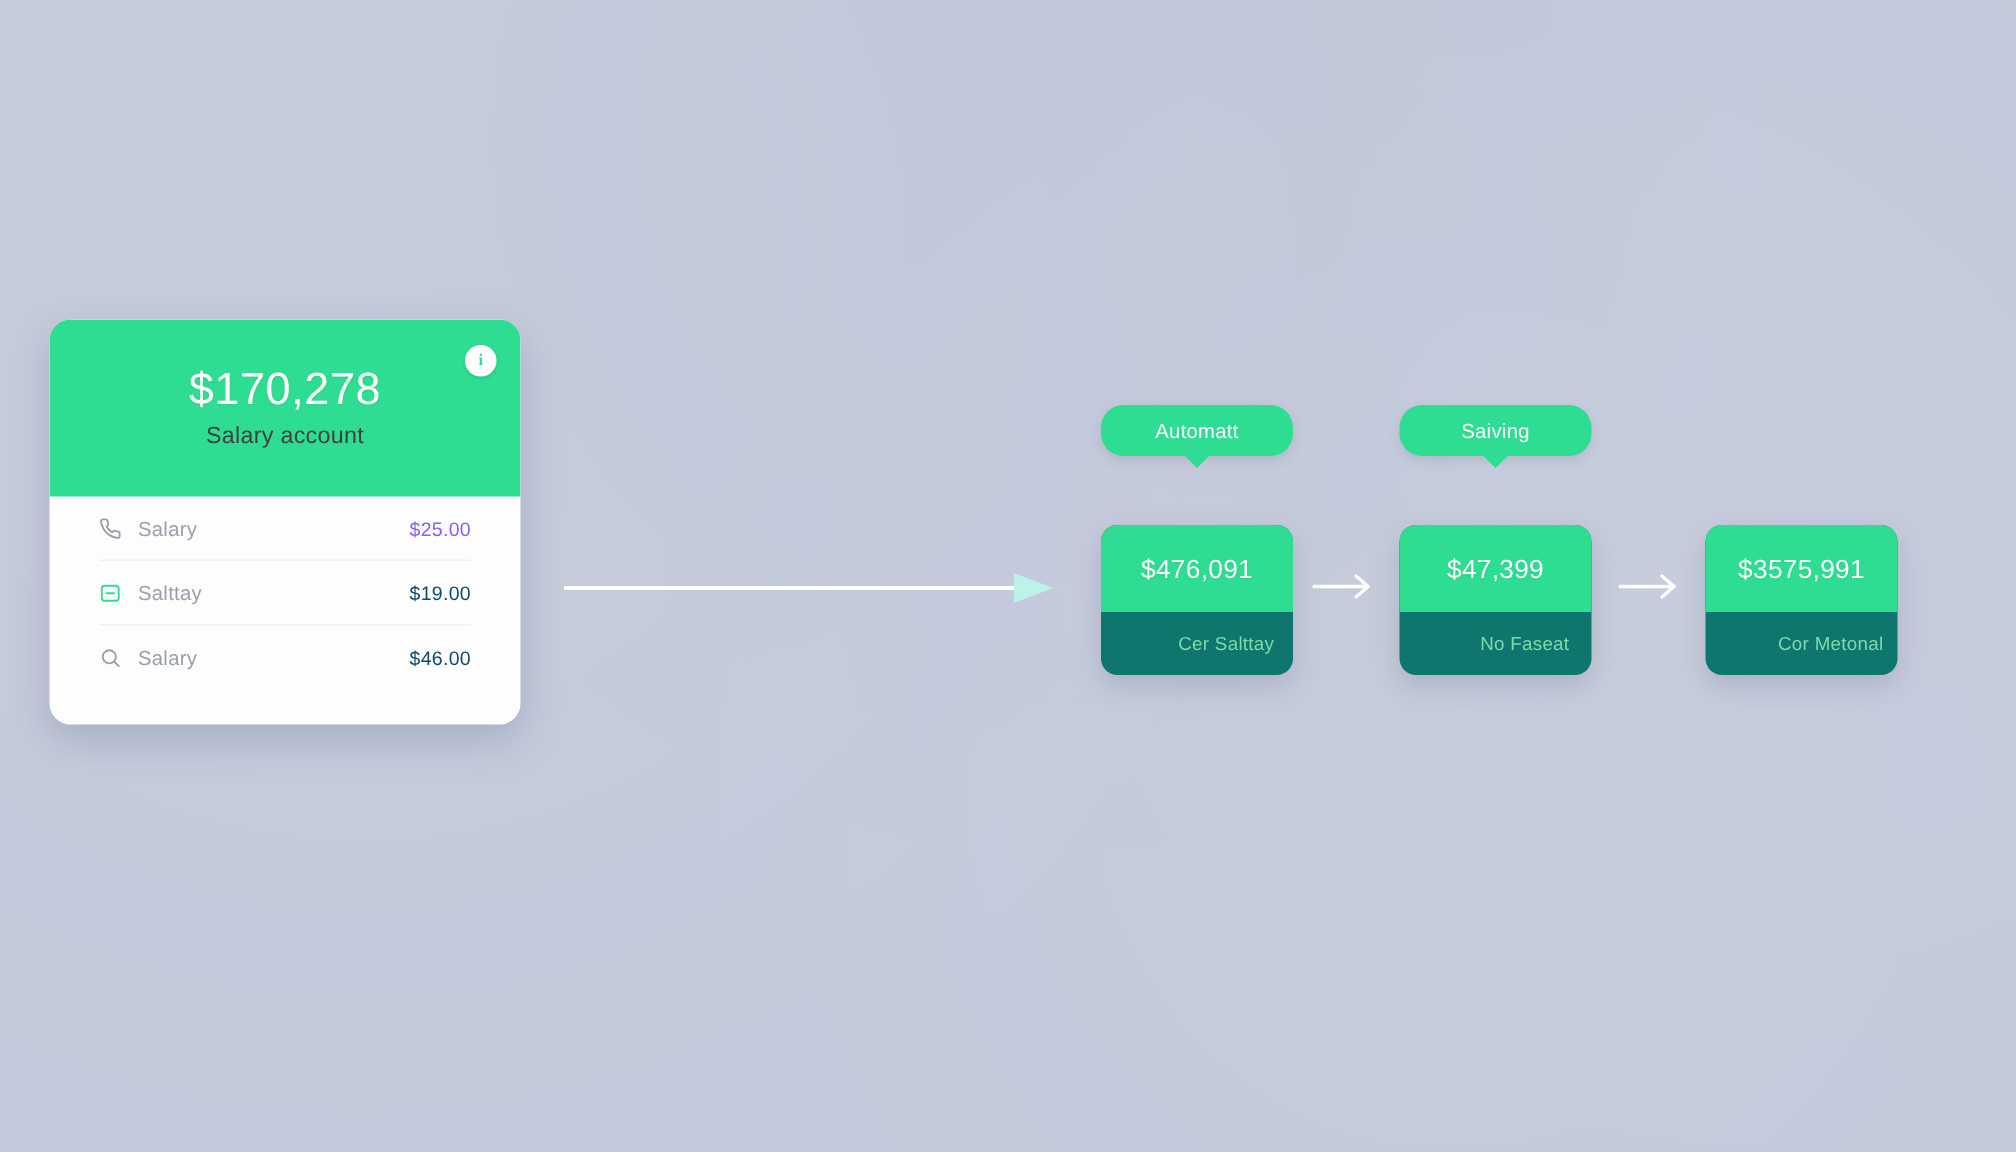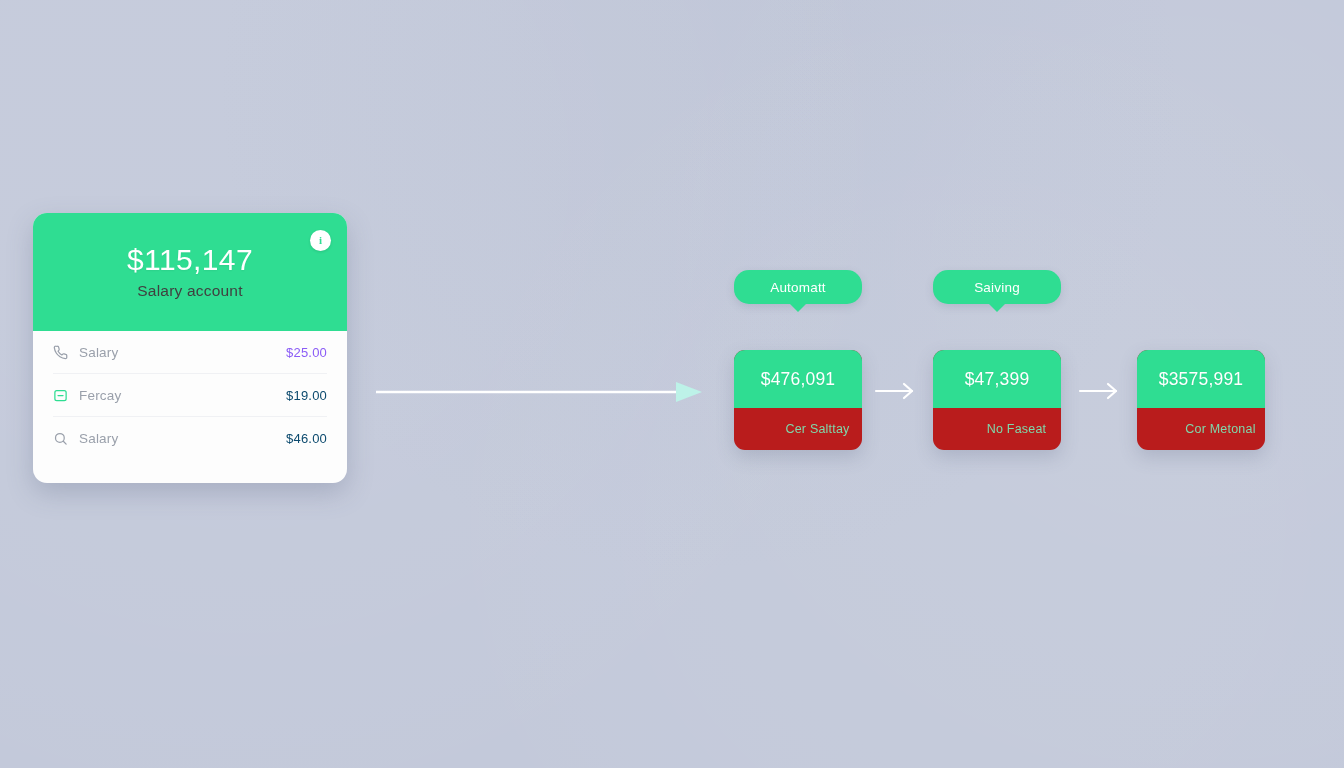--- a/index.html
+++ b/index.html
@@ -53,21 +53,21 @@
     width:21px; height:21px; border-radius:50%;
     background:#ffffff;
     display:flex; align-items:center; justify-content:center;
     box-shadow:0 1px 3px rgba(0,0,0,.12);
   }
   .info-badge span {
     font-size:11px; font-weight:700; color:#2fdd92;
     line-height:1; font-family:"Liberation Serif", serif;
   }
 
-  .tx-list { padding:0 20px; }
+  .tx-list { padding:0 33px; }
   .tx-row {
     height:43px;
     display:flex; align-items:center;
     border-bottom:1px solid #f0f1f4;
     position:relative;
   }
   .tx-row:last-child { border-bottom:none; }
   .tx-icon {
     width:22px; display:flex; align-items:center; justify-content:flex-start;
     flex:0 0 22px;
@@ -112,21 +112,21 @@
     border-left:9px solid transparent;
     border-right:9px solid transparent;
     border-top:9px solid #2fdd92;
   }
 
   .flow-card {
     position:absolute; top:80px; left:0;
     width:128px; height:100px;
     border-radius:11px;
     overflow:hidden;
-    background:#b91c1c;
+    background:#0f766e;
     box-shadow:0 7px 18px rgba(90,100,130,.24);
   }
   .flow-card-top {
     height:58px; background:#2fdd92;
     display:flex; align-items:center; justify-content:center;
   }
   .flow-amount {
     color:#ffffff; font-size:17.5px; letter-spacing:.2px;
     text-shadow:0 1px 2px rgba(0,0,0,.05);
   }
@@ -146,21 +146,21 @@
 <body>
 
 <div class="bg-texture"></div>
 
 <div class="account-card soft">
 
   <div class="account-header">
     <div class="info-badge">
       <span>i</span>
     </div>
-    <div class="balance">$115,147</div>
+    <div class="balance">$170,278</div>
     <div class="account-label">Salary account</div>
   </div>
 
   <div class="tx-list">
 
     <div class="tx-row">
       <span class="tx-icon">
         <svg width="15" height="15" viewBox="0 0 24 24" fill="none" stroke="#9aa0ab" stroke-width="2" stroke-linecap="round" stroke-linejoin="round">
           <path d="M22 16.9v3a2 2 0 0 1-2.2 2 19.8 19.8 0 0 1-8.6-3.1 19.5 19.5 0 0 1-6-6A19.8 19.8 0 0 1 2.1 4.2 2 2 0 0 1 4.1 2h3a2 2 0 0 1 2 1.7c.1 1 .4 1.9.7 2.8a2 2 0 0 1-.5 2.1L8.1 9.9a16 16 0 0 0 6 6l1.3-1.2a2 2 0 0 1 2.1-.5c.9.3 1.8.6 2.8.7a2 2 0 0 1 1.7 2z"></path>
         </svg>
@@ -169,21 +169,21 @@
       <span class="tx-amount amt-dark">$25.00</span>
     </div>
 
     <div class="tx-row">
       <span class="tx-icon">
         <svg width="15" height="15" viewBox="0 0 24 24" fill="none" stroke="#2fdd92" stroke-width="2" stroke-linecap="round" stroke-linejoin="round">
           <rect x="3" y="4" width="18" height="16" rx="3"></rect>
           <line x1="8" y1="12" x2="16" y2="12"></line>
         </svg>
       </span>
-      <span class="tx-name">Fercay</span>
+      <span class="tx-name">Salttay</span>
       <span class="tx-amount amt-green">$19.00</span>
     </div>
 
     <div class="tx-row">
       <span class="tx-icon">
         <svg width="15" height="15" viewBox="0 0 24 24" fill="none" stroke="#9aa0ab" stroke-width="2" stroke-linecap="round" stroke-linejoin="round">
           <circle cx="11" cy="11" r="7"></circle>
           <line x1="16.5" y1="16.5" x2="21" y2="21"></line>
         </svg>
       </span>

